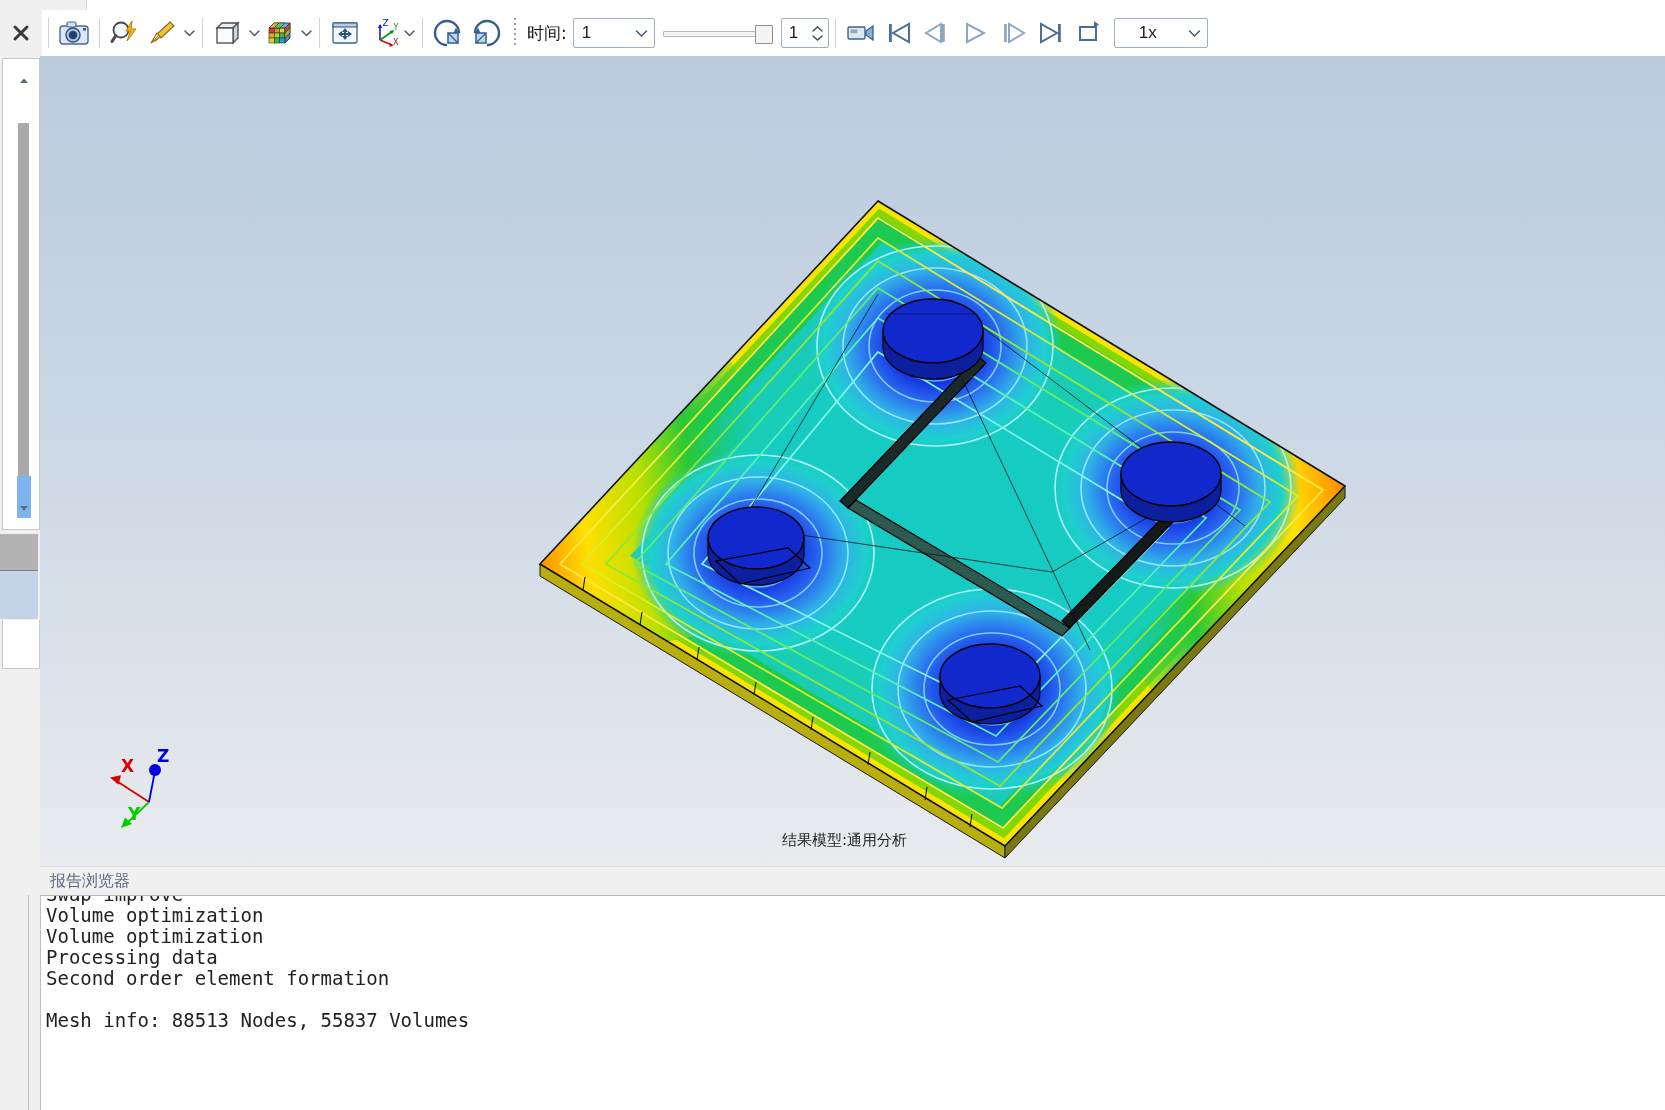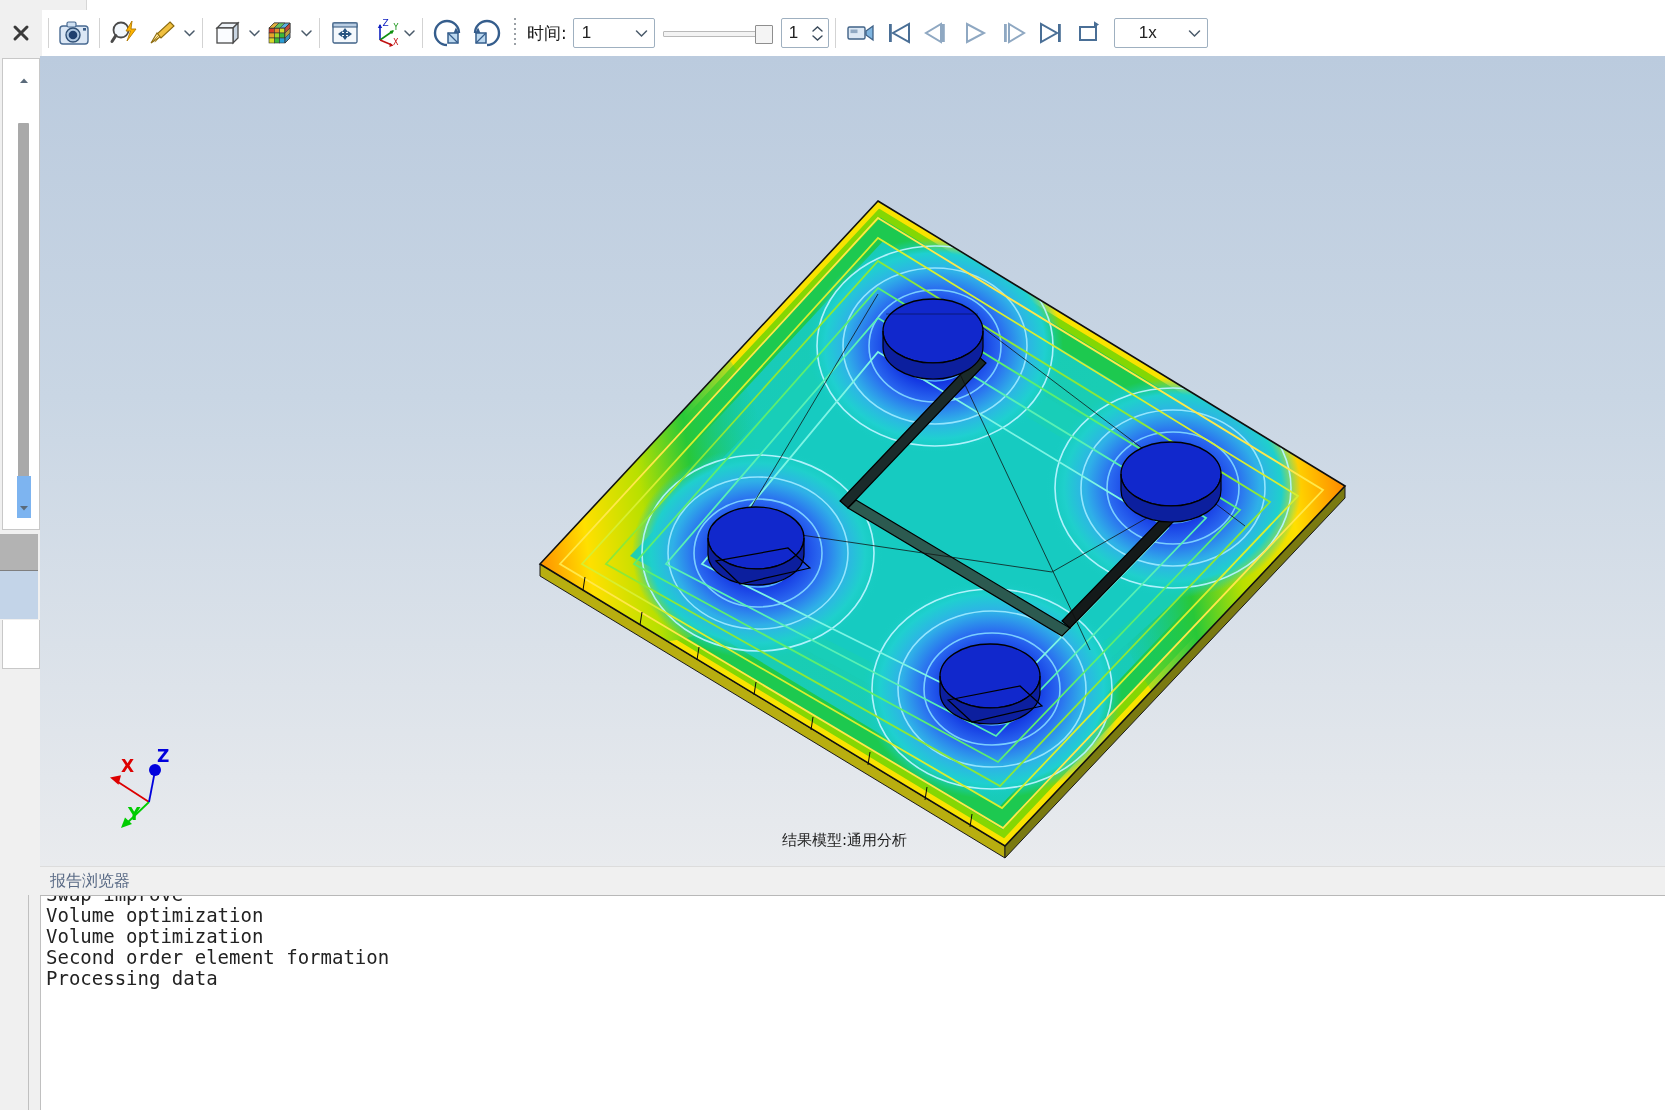--- a/index.html
+++ b/index.html
@@ -611,16 +611,16 @@
   <div class="reportbar">
     <span class="rb-title">报告浏览器</span>
   </div>
 
   <div class="botgutter">
     <div class="g-line"></div>
   </div>
 
   <div class="logpane">
     <div class="logleftborder"></div>
-    <div class="loglines" id="log-lines"><div>Swap improve</div><div>Volume optimization</div><div>Volume optimization</div><div>Second order element formation</div><div>Processing data</div><div>&nbsp;</div></div>
+    <div class="loglines" id="log-lines"><div>Swap improve</div><div>Volume optimization</div><div>Volume optimization</div><div>Processing data</div><div>Second order element formation</div><div>&nbsp;</div><div>Mesh info: 88513 Nodes, 55837 Volumes</div></div>
   </div>
 
 </div>
 
 </body></html>

